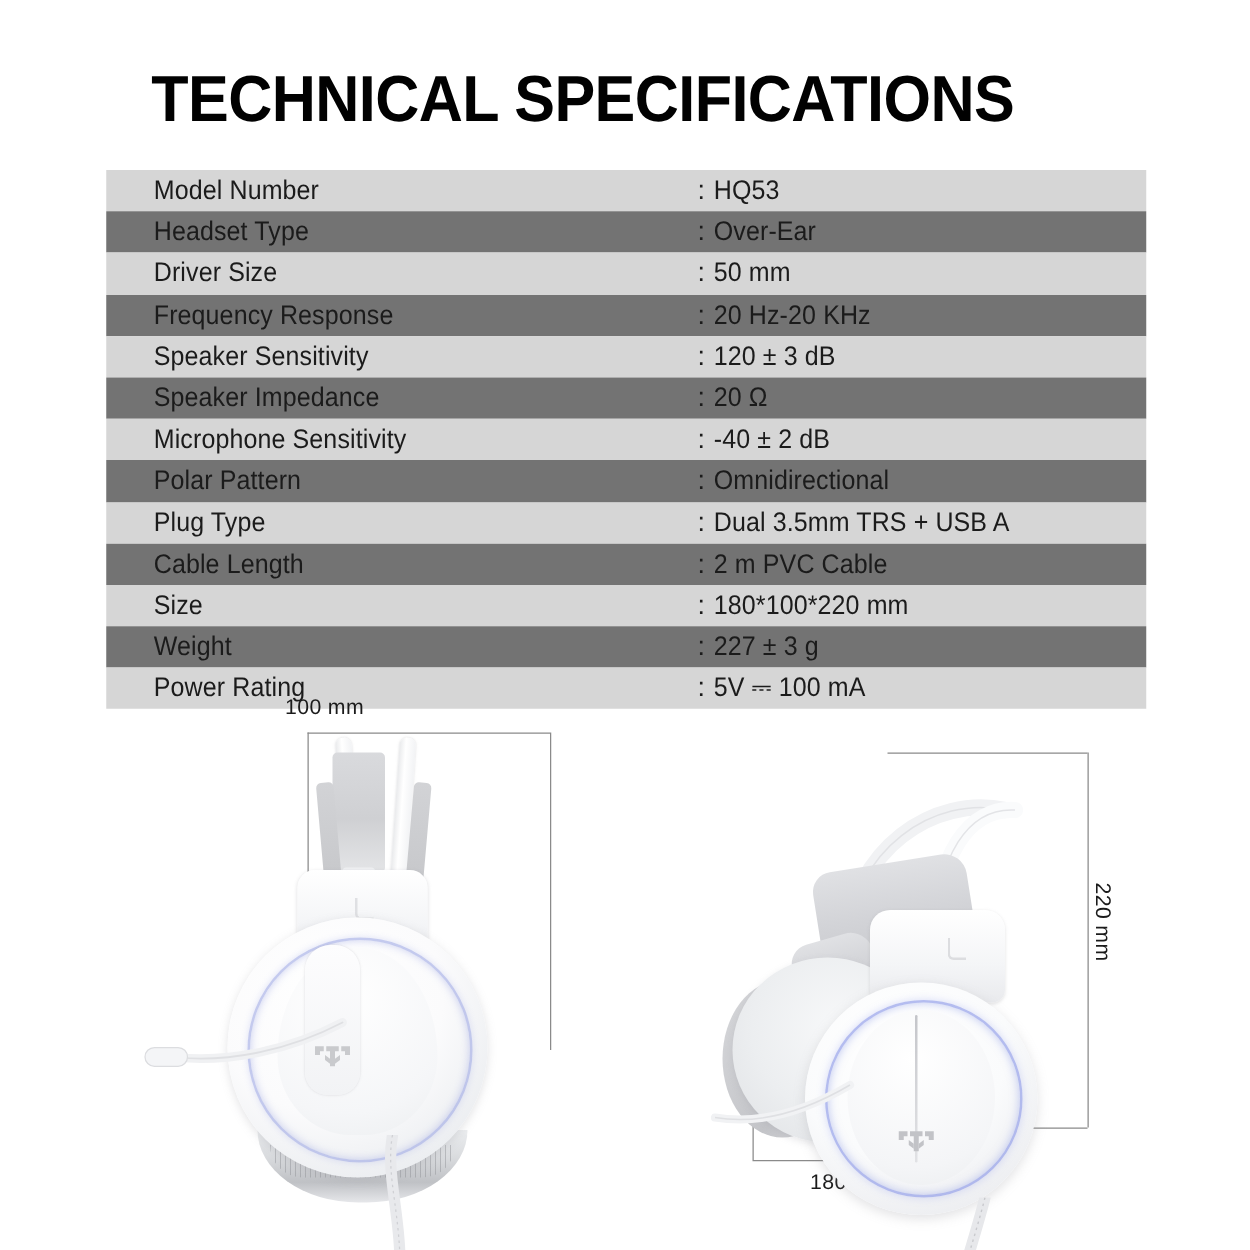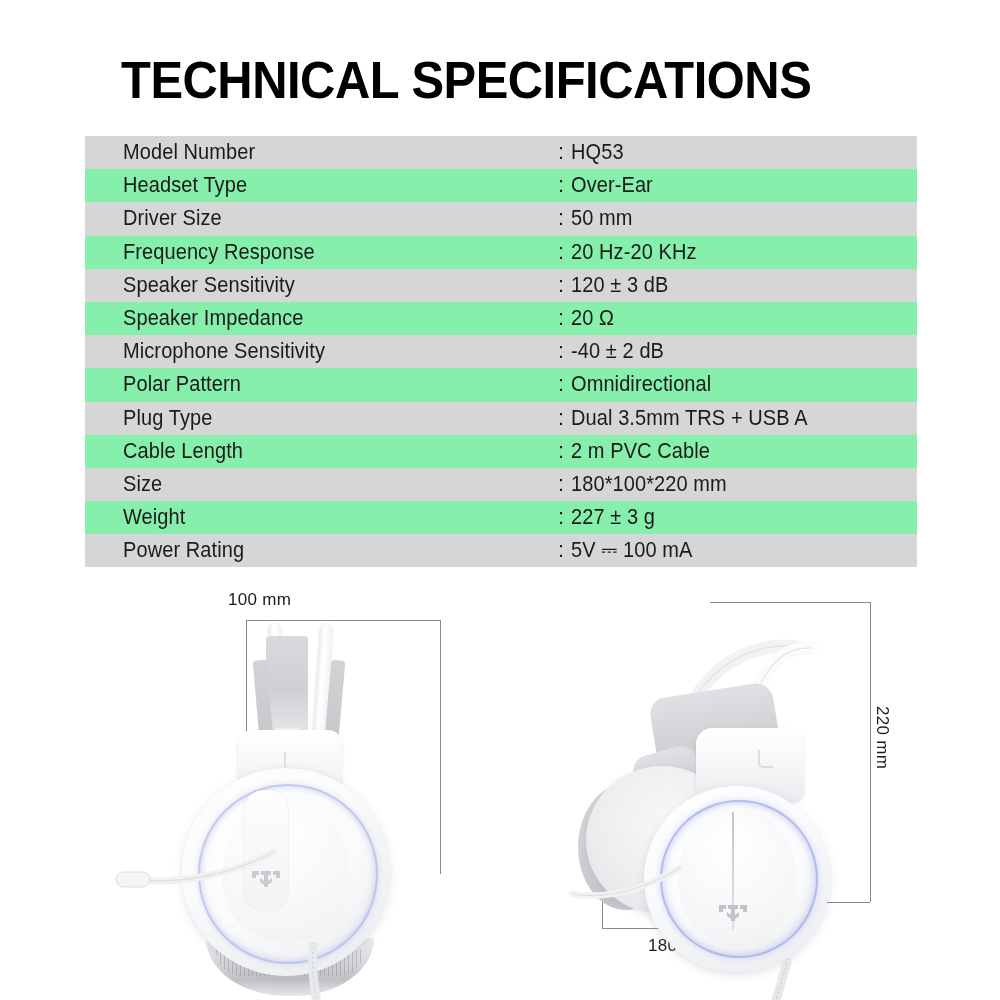--- a/index.html
+++ b/index.html
@@ -26,21 +26,21 @@
 
   
   .spec-table{
     position:absolute;left:85px;top:136px;width:832px;
   }
   .spec-row{
     position:relative;height:33.2px;
     display:flex;align-items:center;
   }
   .spec-row.alt{background:#d6d6d6;}
-  .spec-row.plain{background:#86efac;}
+  .spec-row.plain{background:#737373;}
   .spec-label{
     position:absolute;left:38px;
     font-size:21.5px;color:#1b1b1b;
     font-family:"Liberation Sans",sans-serif;
     transform:scaleX(0.93);transform-origin:left center;
     white-space:nowrap;letter-spacing:0.1px;
   }
   .spec-sep{
     position:absolute;left:473px;
     font-size:21.5px;color:#1b1b1b;
@@ -63,21 +63,21 @@
   .dim-text{
     position:absolute;font-size:17px;color:#1b1b1b;
     font-family:"Liberation Sans",sans-serif;white-space:nowrap;
     letter-spacing:0.3px;
   }
   .dim-text.rot{
     transform:rotate(90deg);transform-origin:left top;
   }
 
   
-  #fig-left{left:120px;top:590px;width:340px;height:360px;}
+  #fig-left{left:120px;top:556px;width:340px;height:360px;}
 
   .hs-l-rail{
     position:absolute;background:linear-gradient(90deg,#e9eaec 0%,#ffffff 40%,#f2f3f5 100%);
     border-radius:6px 6px 2px 2px;
     box-shadow:0 0 2px rgba(150,150,155,.35);
   }
   .hs-l-strap{
     position:absolute;left:146px;top:46px;width:42px;height:96px;
     background:linear-gradient(180deg,#d9dadd 0%,#cfd0d3 55%,#e4e5e7 100%);
     border-radius:4px;

